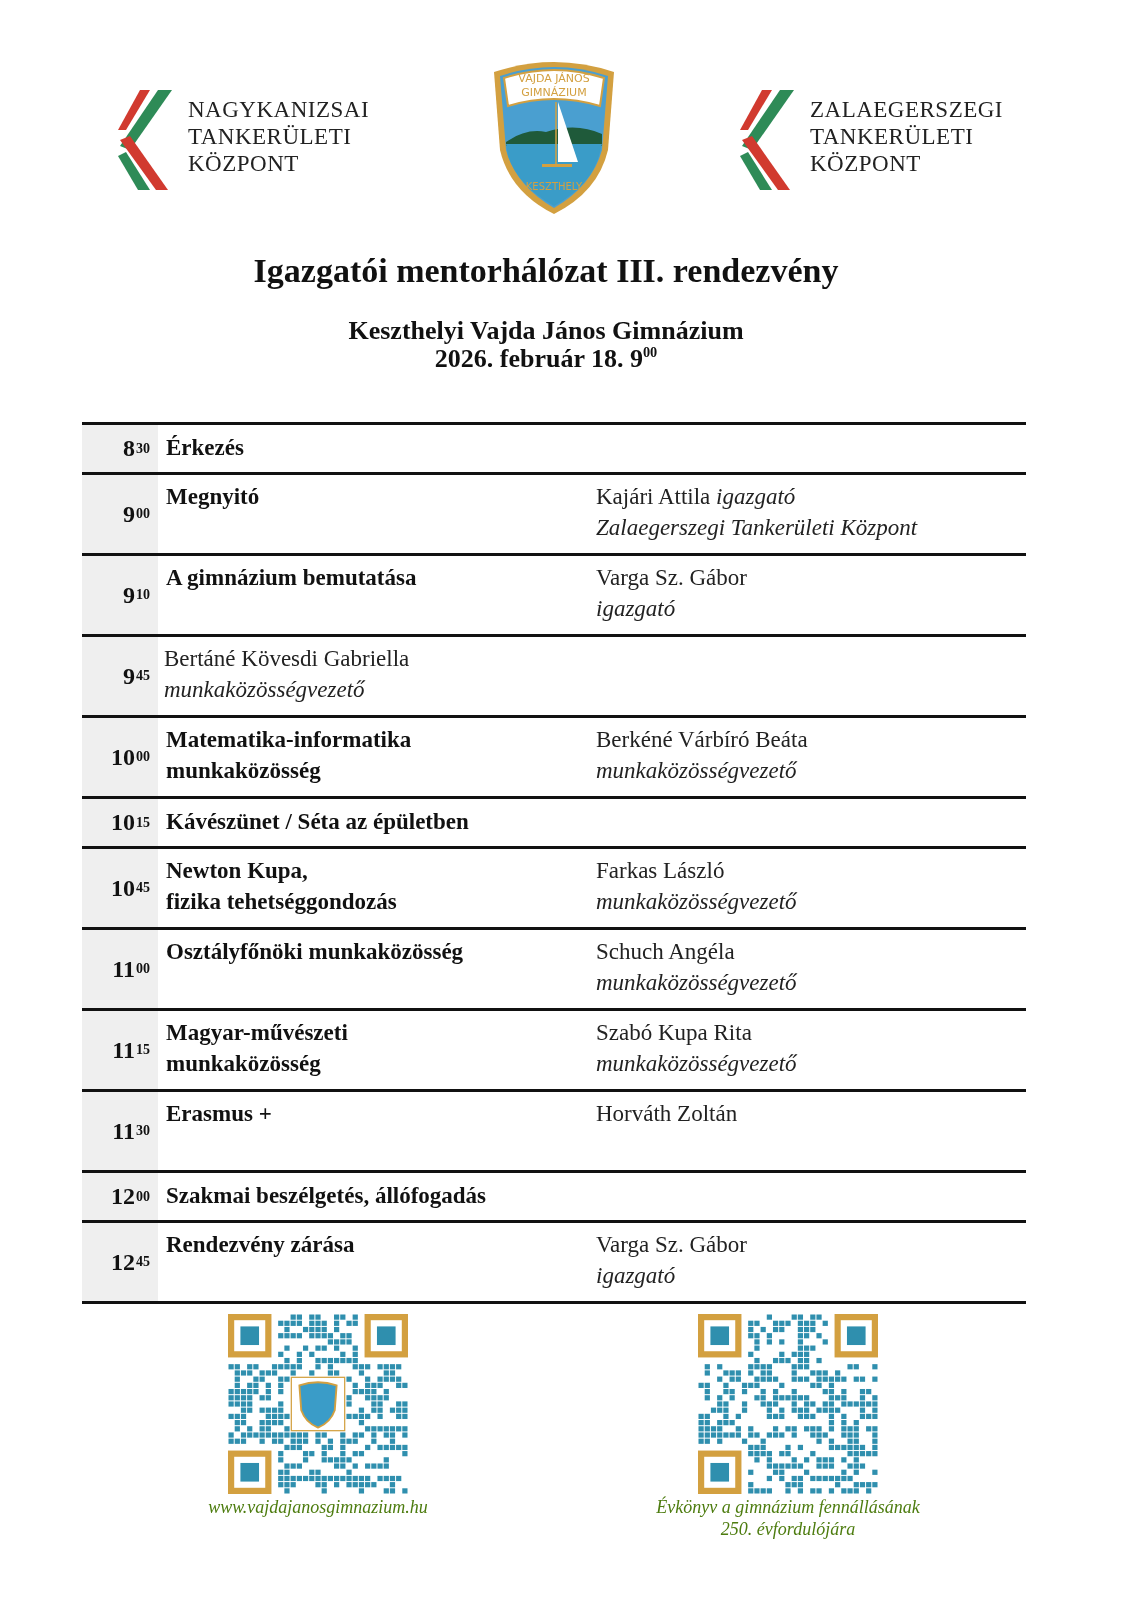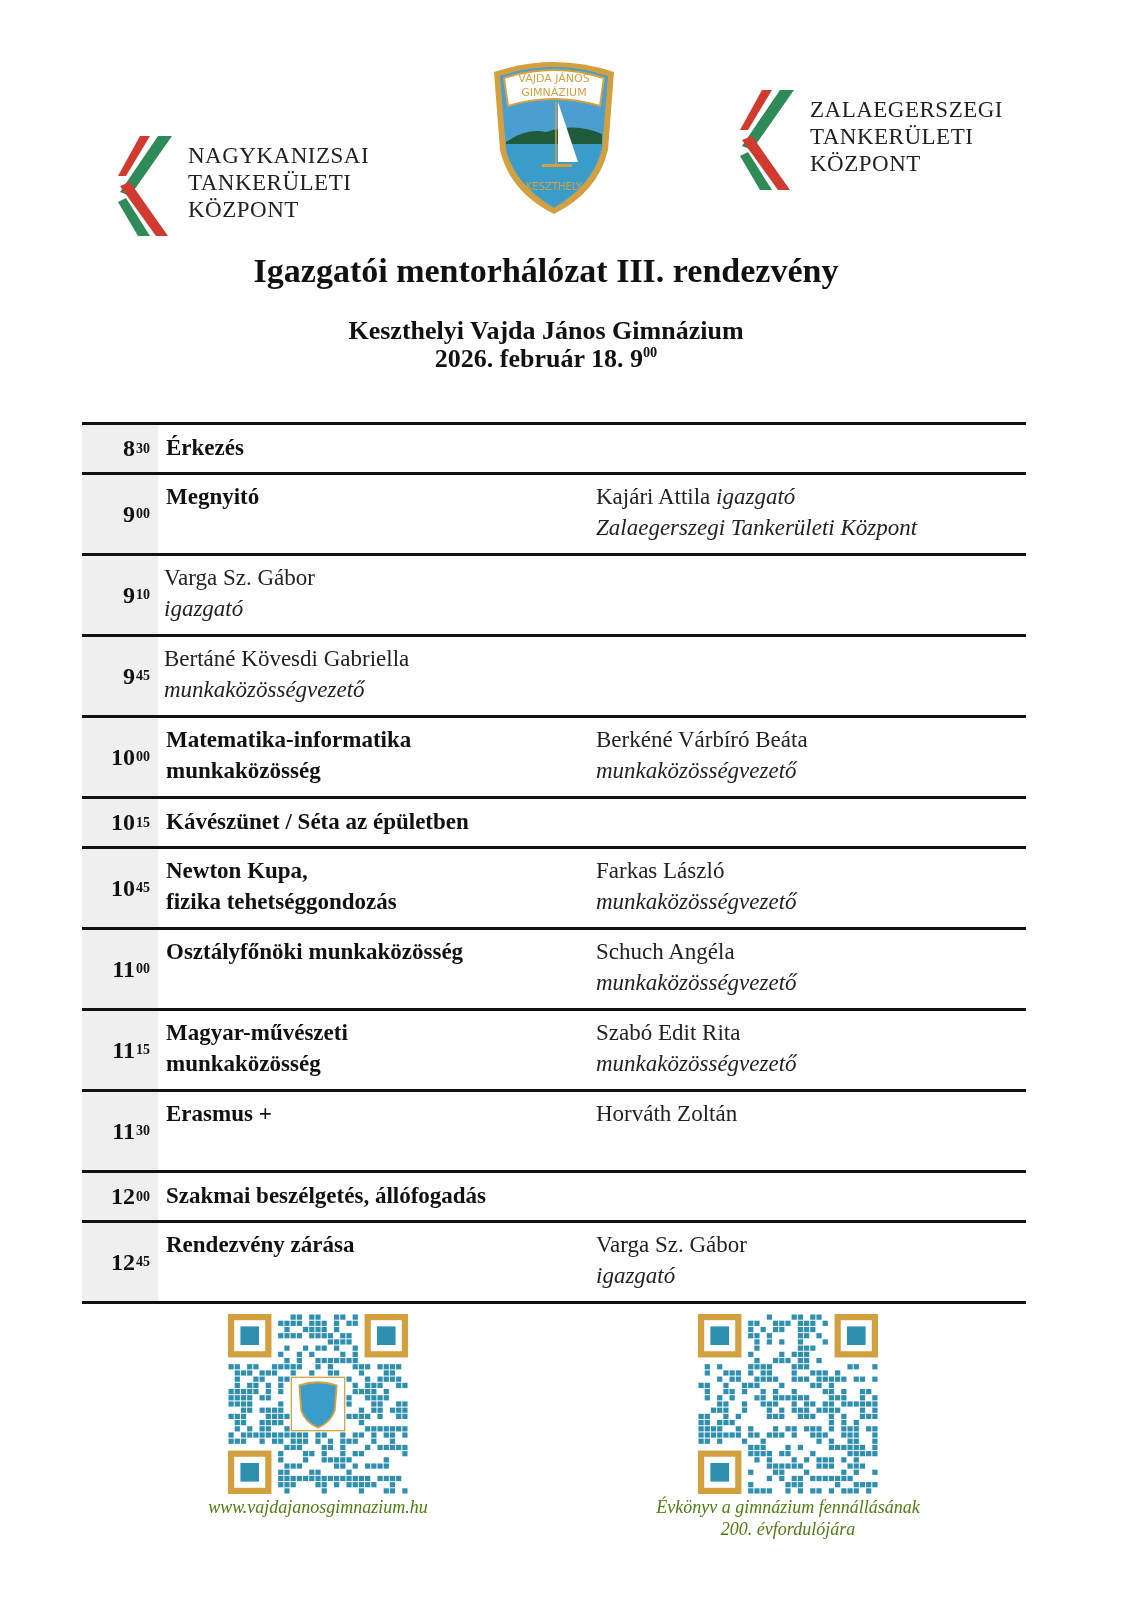--- a/index.html
+++ b/index.html
@@ -1,19 +1,19 @@
 <!DOCTYPE html>
 <html><head>
 <meta charset="utf-8">
 <style>
   html, body { margin: 0; padding: 0; background: #ffffff; }
   body { width: 1128px; height: 1600px; position: relative; overflow: hidden;
          font-family: "Liberation Serif", "DejaVu Serif", serif; color: #111; }
 
-  .logo-left { position: absolute; left: 118px; top: 90px; width: 260px; height: 100px; margin-top: 46px; }
+  .logo-left { position: absolute; left: 118px; top: 90px; width: 260px; height: 100px; }
   .logo-right { position: absolute; left: 740px; top: 90px; width: 270px; height: 100px; }
   .logo-mark { position: absolute; left: 0; top: 0; width: 62px; height: 100px; }
   .logo-text { position: absolute; left: 70px; top: 6px; font-family: "Liberation Serif", serif;
                font-size: 23px; line-height: 27px; letter-spacing: 0.5px; color: #222; }
   .logo-text div { white-space: nowrap; }
 
   .crest { position: absolute; left: 486px; top: 58px; width: 136px; height: 160px; }
 
   .title { position: absolute; left: 0; width: 1092px; text-align: center; font-weight: bold; }
   .title-main { top: 252px; font-size: 34px; }
@@ -113,20 +113,23 @@
       <div class="spk">
         <div style="white-space: nowrap;"><span>Kajári Attila </span><span class="role">igazgató</span></div>
         <div style="white-space: nowrap;"><span></span><span class="role">Zalaegerszegi Tankerületi Központ</span></div>
       </div>
     </div>
     <div class="row h2">
       <div class="time">
         <span>9</span>
         <sup>10</sup>
       </div>
+      <div class="act">
+        <div style="white-space: nowrap;">A gimnázium bemutatása</div>
+      </div>
       <div class="spk">
         <div style="white-space: nowrap;"><span>Varga Sz. Gábor</span><span class="role"></span></div>
         <div style="white-space: nowrap;"><span></span><span class="role">igazgató</span></div>
       </div>
     </div>
     <div class="row h2">
       <div class="time">
         <span>9</span>
         <sup>45</sup>
       </div>
@@ -189,21 +192,21 @@
     <div class="row h2">
       <div class="time">
         <span>11</span>
         <sup>15</sup>
       </div>
       <div class="act">
         <div style="white-space: nowrap;">Magyar-művészeti</div>
         <div style="white-space: nowrap;">munkaközösség</div>
       </div>
       <div class="spk">
-        <div style="white-space: nowrap;"><span>Szabó Edit Rita</span><span class="role"></span></div>
+        <div style="white-space: nowrap;"><span>Szabó Kupa Rita</span><span class="role"></span></div>
         <div style="white-space: nowrap;"><span></span><span class="role">munkaközösségvezető</span></div>
       </div>
     </div>
     <div class="row h2">
       <div class="time">
         <span>11</span>
         <sup>30</sup>
       </div>
       <div class="act">
         <div style="white-space: nowrap;">Erasmus +</div>
@@ -874,14 +877,14 @@
     <rect x="27.08" y="28.08" width="0.84" height="0.84" fill="#2f8fae"></rect>
     <rect x="0.5" y="0.5" width="6" height="6" fill="none" stroke="#d3a040" stroke-width="1"></rect>
     <rect x="2" y="2" width="3" height="3" fill="#2f8fae"></rect>
     <rect x="22.5" y="0.5" width="6" height="6" fill="none" stroke="#d3a040" stroke-width="1"></rect>
     <rect x="24" y="2" width="3" height="3" fill="#2f8fae"></rect>
     <rect x="0.5" y="22.5" width="6" height="6" fill="none" stroke="#d3a040" stroke-width="1"></rect>
     <rect x="2" y="24" width="3" height="3" fill="#2f8fae"></rect>
   </svg>
 <div class="qr-caption cap-right">
   <div>Évkönyv a gimnázium fennállásának</div>
-  <div>200. évfordulójára</div>
+  <div>250. évfordulójára</div>
 </div>
 
 </body></html>

